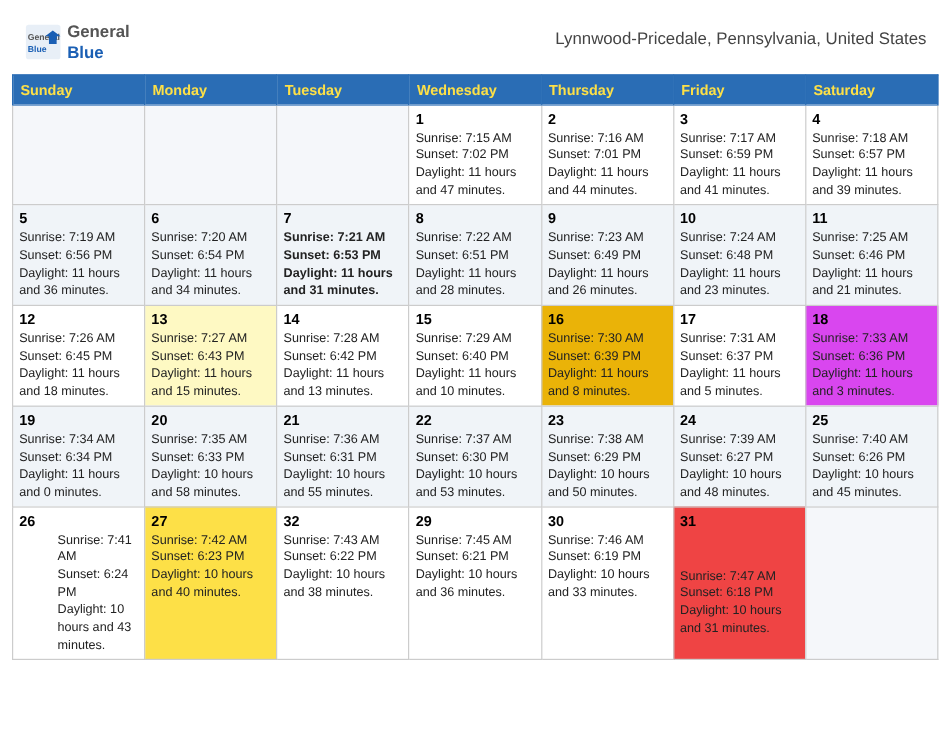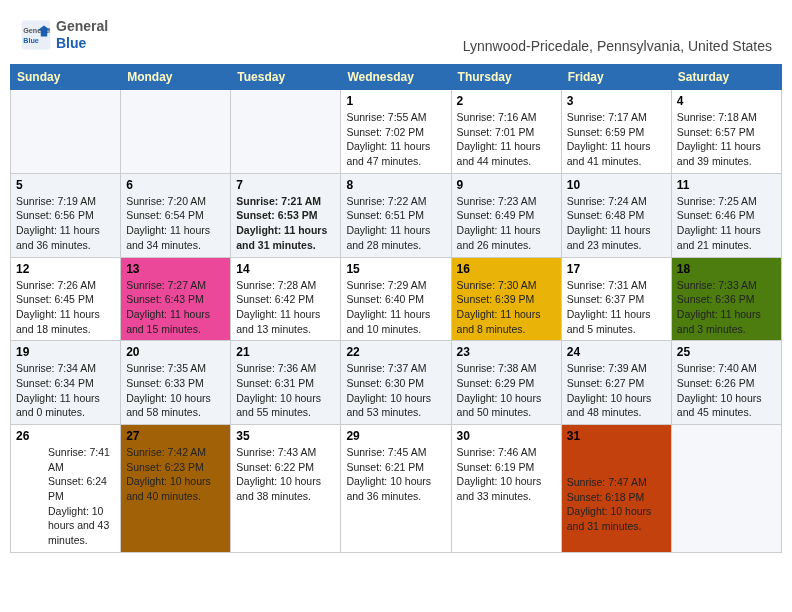--- a/index.html
+++ b/index.html
@@ -35,31 +35,31 @@
       text-align: right;
     }
     .month-title {
       font-size: 32px;
       font-weight: normal;
       color: #222;
     }
     .location {
       font-size: 14px;
       color: #444;
-      margin-top: 20px;
+      margin-top: 6px;
     }
     .calendar {
       width: 100%;
       border-collapse: collapse;
       margin-top: 6px;
       font-size: 11px;
     }
     .calendar th {
       background: #2a6db5;
-      color: #fef9c3;
+      color: #fde047;
       text-align: left;
       padding: 5px 6px;
       font-size: 12px;
       font-weight: bold;
       border: 1px solid #2a6db5;
     }
     .calendar td {
       border: 1px solid #ccc;
       vertical-align: top;
       padding: 4px 5px;
@@ -119,21 +119,21 @@
         <th>Saturday</th>
       </tr>
   </thead>
   <tbody id="calendar-body">
   <tr>
         <td class="empty" style="background: rgb(255, 255, 255);"></td>
         <td class="empty" style="background: rgb(255, 255, 255);"></td>
         <td class="empty" style="background: rgb(255, 255, 255);"></td>
         <td style="background: rgb(255, 255, 255);">
           <span class="day-num">1</span>
-          <div class="day-info" style="white-space: pre-line;">Sunrise: 7:55 AM
+          <div class="day-info" style="white-space: pre-line;">Sunrise: 7:15 AM
 Sunset: 7:02 PM
 Daylight: 11 hours and 47 minutes.</div>
         </td>
         <td style="background: rgb(255, 255, 255);">
           <span class="day-num">2</span>
           <div class="day-info" style="white-space: pre-line;">Sunrise: 7:16 AM
 Sunset: 7:01 PM
 Daylight: 11 hours and 44 minutes.</div>
         </td>
         <td style="background: rgb(255, 255, 255);">
@@ -193,21 +193,21 @@
 Daylight: 11 hours and 21 minutes.</div>
         </td>
       </tr>
       <tr>
         <td style="background: rgb(255, 255, 255);">
           <span class="day-num">12</span>
           <div class="day-info" style="white-space: pre-line;">Sunrise: 7:26 AM
 Sunset: 6:45 PM
 Daylight: 11 hours and 18 minutes.</div>
         </td>
-        <td style="background: #ec4899;">
+        <td style="background: #fef9c3;">
           <span class="day-num">13</span>
           <div class="day-info" style="white-space: pre-line;">Sunrise: 7:27 AM
 Sunset: 6:43 PM
 Daylight: 11 hours and 15 minutes.</div>
         </td>
         <td style="background: rgb(255, 255, 255);">
           <span class="day-num">14</span>
           <div class="day-info" style="white-space: pre-line;">Sunrise: 7:28 AM
 Sunset: 6:42 PM
 Daylight: 11 hours and 13 minutes.</div>
@@ -223,21 +223,21 @@
           <div class="day-info" style="white-space: pre-line;">Sunrise: 7:30 AM
 Sunset: 6:39 PM
 Daylight: 11 hours and 8 minutes.</div>
         </td>
         <td style="background: rgb(255, 255, 255);">
           <span class="day-num">17</span>
           <div class="day-info" style="white-space: pre-line;">Sunrise: 7:31 AM
 Sunset: 6:37 PM
 Daylight: 11 hours and 5 minutes.</div>
         </td>
-        <td style="background: #4d7c0f; margin-left: 42px;">
+        <td style="background: #d946ef; margin-left: 42px;">
           <span class="day-num">18</span>
           <div class="day-info" style="white-space: pre-line;">Sunrise: 7:33 AM
 Sunset: 6:36 PM
 Daylight: 11 hours and 3 minutes.</div>
         </td>
       </tr>
       <tr>
         <td style="background: rgb(240, 244, 248);">
           <span class="day-num">19</span>
           <div class="day-info" style="white-space: pre-line;">Sunrise: 7:34 AM
@@ -281,45 +281,45 @@
 Daylight: 10 hours and 45 minutes.</div>
         </td>
       </tr>
       <tr>
         <td style="background: rgb(255, 255, 255);">
           <span class="day-num">26</span>
           <div class="day-info" style="white-space: pre-line; margin-left: 32px;">Sunrise: 7:41 AM
 Sunset: 6:24 PM
 Daylight: 10 hours and 43 minutes.</div>
         </td>
-        <td style="background: #a16207;">
+        <td style="background: #fde047;">
           <span class="day-num">27</span>
           <div class="day-info" style="white-space: pre-line;">Sunrise: 7:42 AM
 Sunset: 6:23 PM
 Daylight: 10 hours and 40 minutes.</div>
         </td>
         <td style="background: rgb(255, 255, 255);">
-          <span class="day-num">35</span>
+          <span class="day-num">32</span>
           <div class="day-info" style="white-space: pre-line;">Sunrise: 7:43 AM
 Sunset: 6:22 PM
 Daylight: 10 hours and 38 minutes.</div>
         </td>
         <td style="background: rgb(255, 255, 255);">
           <span class="day-num">29</span>
           <div class="day-info" style="white-space: pre-line;">Sunrise: 7:45 AM
 Sunset: 6:21 PM
 Daylight: 10 hours and 36 minutes.</div>
         </td>
         <td style="background: rgb(255, 255, 255);">
           <span class="day-num">30</span>
           <div class="day-info" style="white-space: pre-line;">Sunrise: 7:46 AM
 Sunset: 6:19 PM
 Daylight: 10 hours and 33 minutes.</div>
         </td>
-        <td style="background: #c2410c;">
+        <td style="background: #ef4444;">
           <span class="day-num">31</span>
           <div class="day-info" style="white-space: pre-line; margin-top: 32px;">Sunrise: 7:47 AM
 Sunset: 6:18 PM
 Daylight: 10 hours and 31 minutes.</div>
         </td>
         <td class="empty" style="background: rgb(255, 255, 255);"></td>
       </tr>
     </tbody>
 </table>
 

